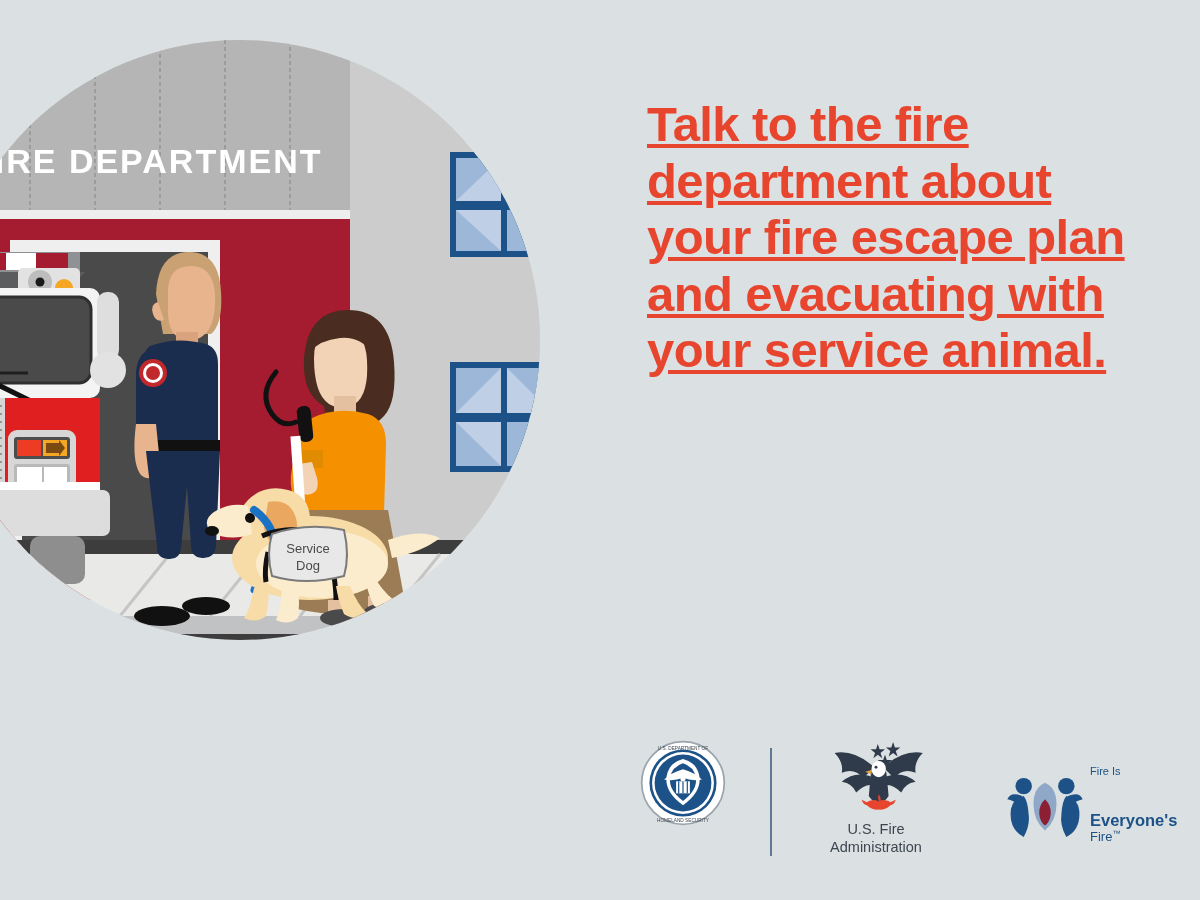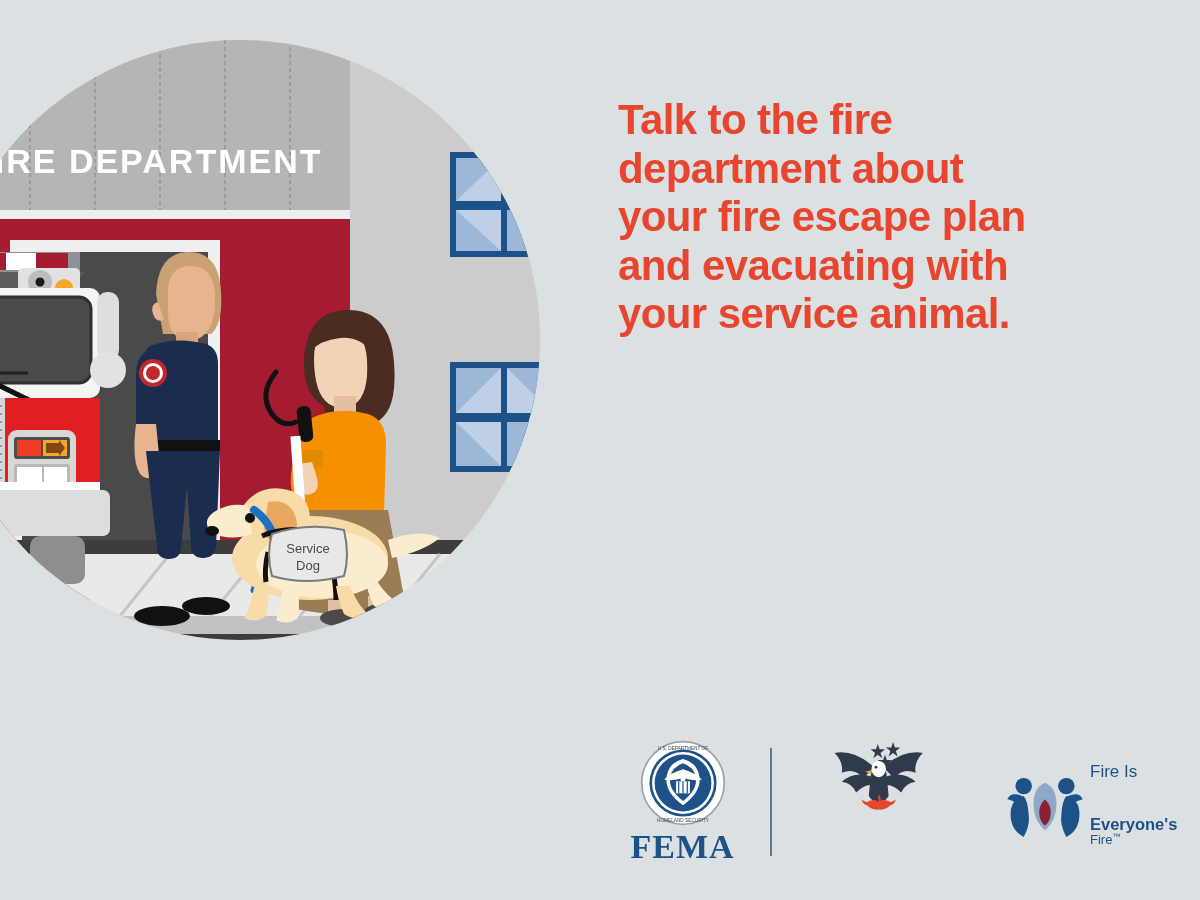--- a/index.html
+++ b/index.html
@@ -31,30 +31,31 @@
   }
   #illustration svg {
     display: block;
     width: 660px;
     height: 600px;
   }
 
   
   #headline {
     position: absolute;
-    left: 618px;
+    left: 647px;
     top: 96px;
     width: 540px;
     color: #e8452f;
     font-family: "Liberation Sans", sans-serif;
     font-weight: bold;
-    font-size: 42px;
+    font-size: 49px;
     line-height: 1.155;
     letter-spacing: -0.6px;
     white-space: pre-line;
+    text-decoration: underline;
     -webkit-font-smoothing: antialiased;
   }
 
   
   #logo-bar {
     position: absolute;
     left: 600px;
     top: 740px;
     width: 580px;
     height: 130px;
@@ -106,21 +107,21 @@
     display: flex;
     align-items: center;
     height: 130px;
   }
   .fief-text {
     font-family: "Liberation Sans", sans-serif;
     color: #1c5287;
     line-height: 1.12;
     margin-left: 4px;
   }
-  .fief-l1 { font-size: 17px; }
+  .fief-l1 { font-size: 11px; }
   .fief-l2 { font-size: 16.5px; font-weight: bold; margin-top: 34px; }
   .fief-l3 { font-size: 13px; }
   .fief-tm { font-size: 8px; vertical-align: super; }
 </style>
 </head>
 <body>
 
 <div id="poster">
 
   <div id="illustration">
@@ -366,21 +367,20 @@
         <rect x="42" y="48" width="16" height="14" fill="#ffffff"></rect>
         <g stroke="#1c5287" stroke-width="1.4">
           <line x1="45" y1="48" x2="45" y2="62"></line>
           <line x1="50" y1="48" x2="50" y2="62"></line>
           <line x1="55" y1="48" x2="55" y2="62"></line>
         </g>
         <circle cx="50" cy="45" r="3" fill="#ffffff"></circle>
         <text x="50" y="12" text-anchor="middle" font-family="Liberation Sans, sans-serif" font-size="5.5" fill="#3c4650">U.S. DEPARTMENT OF</text>
         <text x="50" y="95" text-anchor="middle" font-family="Liberation Sans, sans-serif" font-size="5.5" fill="#3c4650">HOMELAND SECURITY</text>
       </svg>
-      <div class="fema-wordmark">FEMA</div>
     </div>
 
     <div class="logo-divider"></div>
 
     <div class="logo-block" id="usfa-logo">
       <svg class="logo-mark" width="108" height="78" viewBox="0 0 120 86">
 
         <g fill="#2f3b4a">
           <polygon points="62,4 64,10 70,10 65,14 67,20 62,16 57,20 59,14 54,10 60,10"></polygon>
           <polygon points="79,2 81,8 87,8 82,12 84,18 79,14 74,18 76,12 71,8 77,8"></polygon>
@@ -398,20 +398,22 @@
         <circle cx="60" cy="30" r="1.6" fill="#2f3b4a"></circle>
         <polygon points="55,33 48,35 55,38" fill="#e8a33d"></polygon>
 
         <g fill="#e8452f">
           <path d="M48 70 q8 -6 15 -2 q7 -4 15 2 q-6 8 -15 7 q-9 1 -15 -7 z"></path>
           <path d="M44 66 q6 2 9 6 q-7 1 -9 -6 z"></path>
           <path d="M82 66 q-6 2 -9 6 q7 1 9 -6 z"></path>
           <path d="M63 60 q3 4 2 9 q-4 -2 -2 -9 z"></path>
         </g>
       </svg>
+      <div class="usfa-wordmark">U.S. Fire
+Administration</div>
     </div>
 
     <div class="logo-block" id="fief-logo">
       <div class="fief-inner">
         <svg width="82" height="68" viewBox="0 0 100 82">
 
           <path d="M50 14 q14 6 14 26 q0 20 -14 32 q-14 -12 -14 -32 q0 -20 14 -26 z" fill="#8fa8c8"></path>
 
           <path d="M50 34 q8 8 7 18 q-1 10 -7 14 q-6 -4 -7 -14 q-1 -10 7 -18 z" fill="#8b2035"></path>
 

